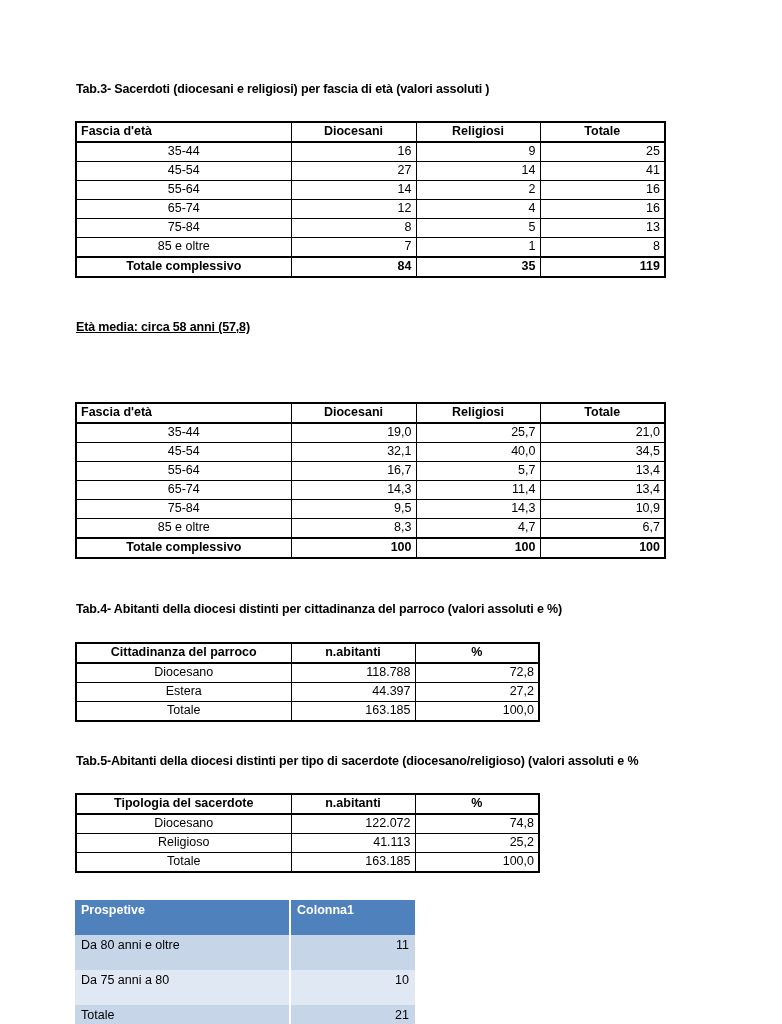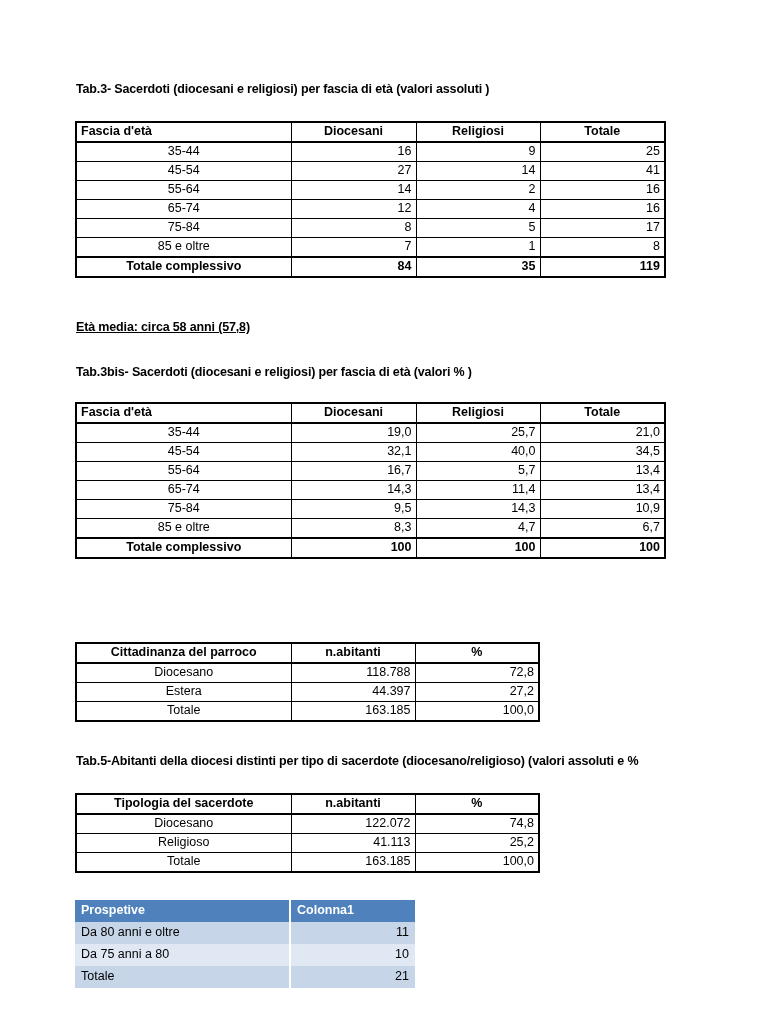--- a/index.html
+++ b/index.html
@@ -83,21 +83,21 @@
 
   
   table.blue {
     position: absolute;
     border-collapse: separate;
     border-spacing: 0;
     font-size: 12.5px;
     table-layout: fixed;
   }
   table.blue th, table.blue td {
-    padding: 2px 6px 3px 6px;
+    padding: 2px 6px 16px 6px;
     height: 20px;
     line-height: 17px;
     box-sizing: border-box;
     border-right: 2px solid #ffffff;
     vertical-align: middle;
   }
   table.blue th:last-child, table.blue td:last-child {
     border-right: none;
   }
   table.blue thead th {
@@ -164,40 +164,39 @@
       <tr>
         <td class="lbl">65-74</td>
         <td class="num">12</td>
         <td class="num">4</td>
         <td class="num">16</td>
       </tr>
       <tr>
         <td class="lbl">75-84</td>
         <td class="num">8</td>
         <td class="num">5</td>
-        <td class="num">17</td>
+        <td class="num">13</td>
       </tr>
       <tr>
         <td class="lbl">85 e oltre</td>
         <td class="num">7</td>
         <td class="num">1</td>
         <td class="num">8</td>
       </tr>
       <tr class="total">
         <td class="lbl">Totale complessivo</td>
         <td class="num">84</td>
         <td class="num">35</td>
         <td class="num">119</td>
       </tr>
     </tbody>
   </table>
 
   <div class="caption" style="left:76px; top:320px;text-decoration:underline;">Età media: circa 58 anni (57,8)</div>
 
-  <div class="caption" style="left:76px; top:365px;">Tab.3bis- Sacerdoti (diocesani e religiosi) per fascia di età (valori % )</div>
 
   <table class="grid" id="t3bis" style="left:75px; top:402px; width:589px;">
     <colgroup>
       <col style="width:215px">
         <col style="width:125px">
         <col style="width:124px">
         <col style="width:125px">
     </colgroup>
     <thead>
       <tr>
@@ -246,20 +245,21 @@
       </tr>
       <tr class="total">
         <td class="lbl">Totale complessivo</td>
         <td class="num">100</td>
         <td class="num">100</td>
         <td class="num">100</td>
       </tr>
     </tbody>
   </table>
 
+  <div class="caption" style="left:76px; top:602px;">Tab.4- Abitanti della diocesi distinti per cittadinanza del parroco (valori assoluti e %)</div>
 
   <table class="grid" id="t4" style="left:75px; top:642px; width:463px;">
     <colgroup>
       <col style="width:215px">
         <col style="width:124px">
         <col style="width:124px">
     </colgroup>
     <thead>
       <tr>
         <th>Cittadinanza del parroco</th>

